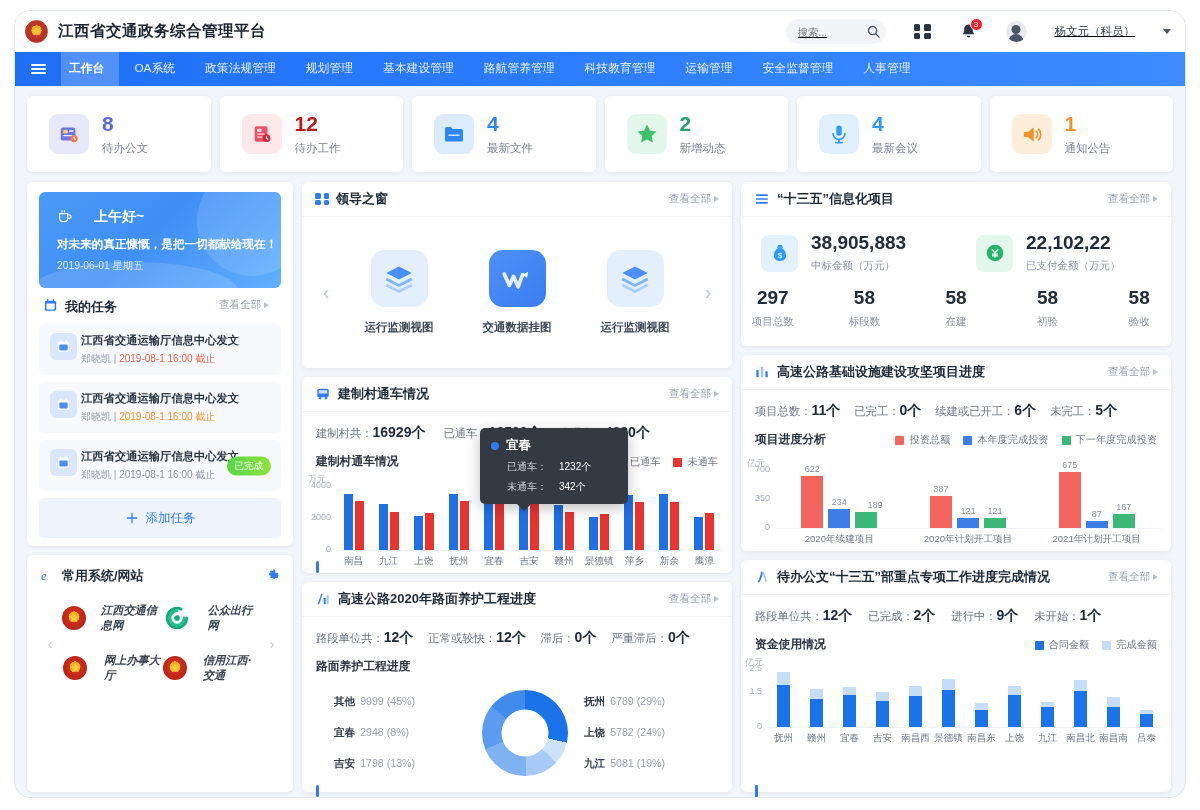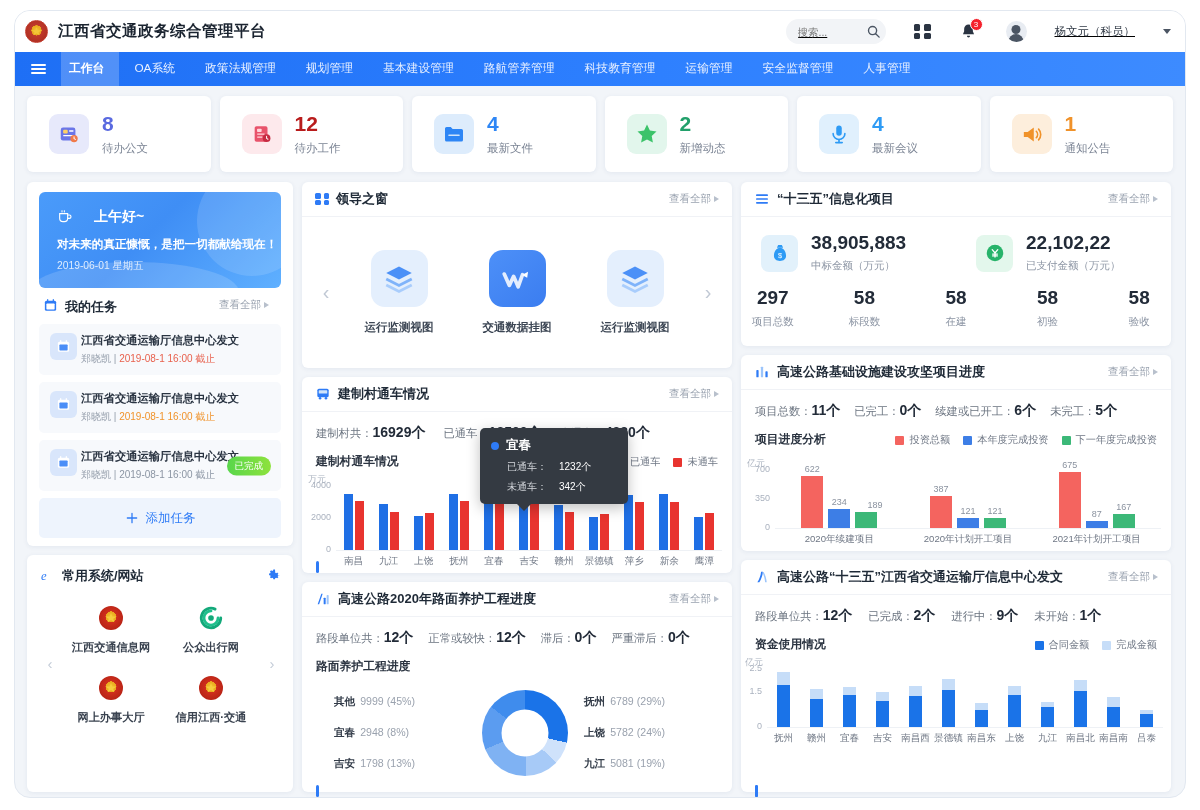--- a/index.html
+++ b/index.html
@@ -177,21 +177,21 @@
   }
   .addtask {
     background:#eef4fd; border-radius:5px; height:40px;
     display:flex; align-items:center; justify-content:center; gap:7px;
     color:#2e7bf6; font-size:12.5px; cursor:pointer;
   }
 
   .site-grid { display:flex; align-items:center; padding: 6px 0 10px 0;}
   .site-arrow { width:22px; text-align:center; color:#c4ccd8; font-size:15px; cursor:pointer; flex:none;}
   .sites { flex:1; display:grid; grid-template-columns: 1fr 1fr; gap: 4px 0; }
-  .site { display:flex; flex-direction:column; align-items:center; gap:5px; cursor:pointer; padding:6px 0;}
+  .site { display:flex; flex-direction:row; align-items:center; gap:14px; cursor:pointer; padding:6px 0;font-style:italic;}
   .site-ic { width:34px;height:34px; display:flex;align-items:center;justify-content:center;}
   .site-nm { font-size:11.2px; color:#3a4350; font-weight:700;}
 
   .emblem-sm {
     width: 24px; height: 24px; border-radius: 50%;
     background: radial-gradient(circle at 50% 45%, #f5c431 0%, #e8a81d 30%, #cf2e1c 31%, #a81c12 100%);
     position: relative;
   }
   .emblem-sm::after {
     content:""; position:absolute; left:50%; top:50%; transform:translate(-50%,-50%);
@@ -844,21 +844,21 @@
               <div class="xlab" style="left: 285.333px; width: 140.667px; bottom: 2px;">2021年计划开工项目</div>
             </div>
       </div>
 
       <div class="card" style="flex:1;">
         <div class="card-hd">
           <svg width="16" height="16" viewBox="0 0 24 24">
                 <path d="M5 20c3-5 5-10 5.6-16h2.8C12.8 10 10.8 15 8 20z" fill="#2e7bf6"></path>
                 <path d="M14.5 4.4c2.6 5 4.2 10.2 4.6 15.6h-2.4c-.4-5.2-1.8-10.2-4-15z" fill="#9cc5fb"></path>
               </svg>
-          <div class="t">高速公路“十三五”江西省交通运输厅信息中心发文</div>
+          <div class="t">待办公文“十三五”部重点专项工作进度完成情况</div>
           <div class="more">
                 <span>查看全部</span>
                 <i class="chev"></i>
               </div>
         </div>
         <div class="kpis" style="gap:16px;">
           <div class="kpi"><span>路段单位共：</span><b>12个</b></div>
           <div class="kpi"><span>已完成：</span><b>2个</b></div>
           <div class="kpi"><span>进行中：</span><b>9个</b></div>
           <div class="kpi"><span>未开始：</span><b>1个</b></div>

